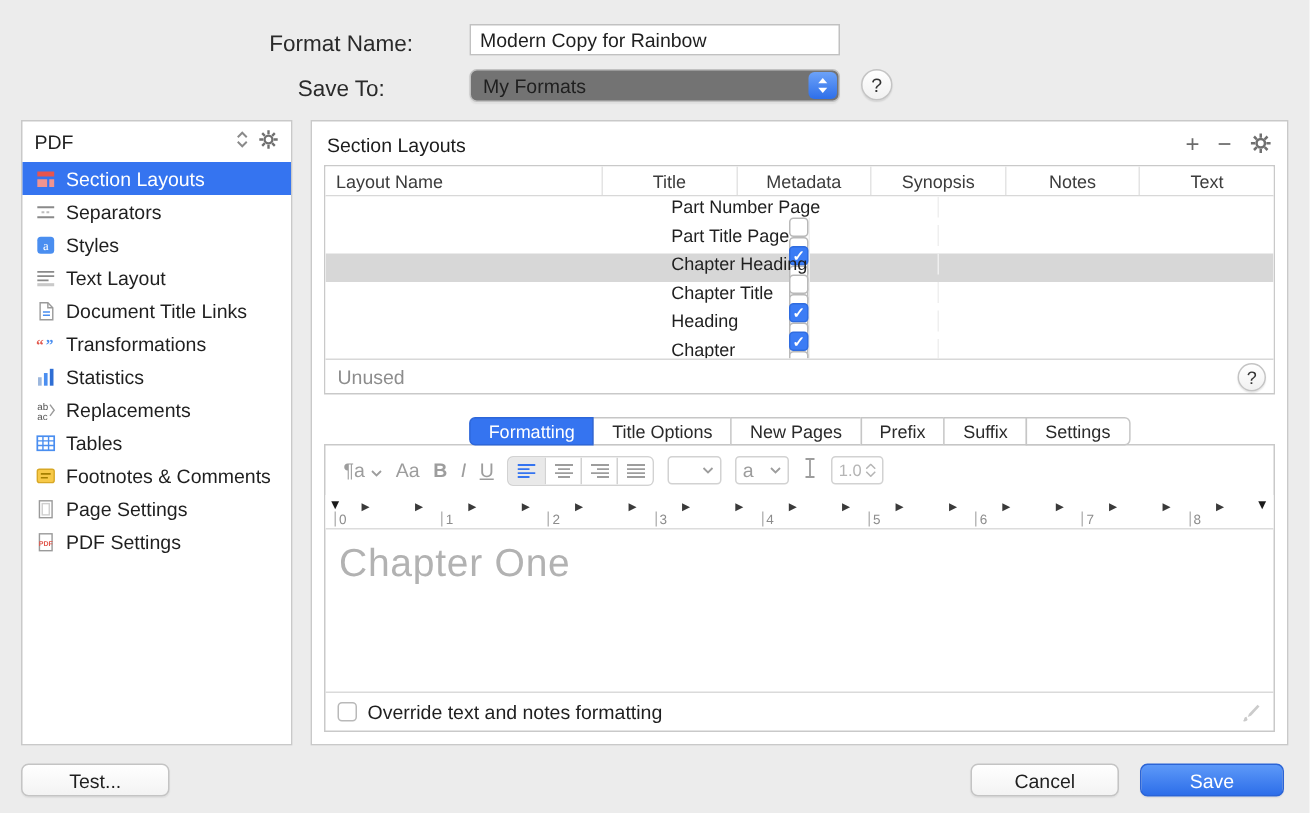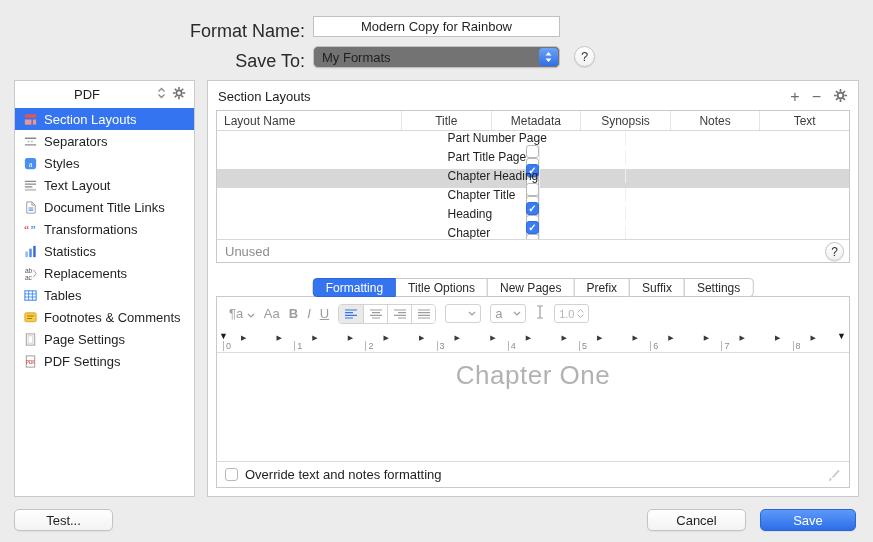--- a/index.html
+++ b/index.html
@@ -4,24 +4,24 @@
 <style>
   * { margin:0; padding:0; box-sizing:border-box; }
   html,body { width:873px; height:542px; }
   body {
     position:relative; overflow:hidden;
     background:#ececec;
     font-family:"Liberation Sans", sans-serif;
     font-size:13px; color:#1f1f1f;
     -webkit-font-smoothing:antialiased;
   }
-  .abs { position:absolute;text-align:center; }
-
-  
-  .top-label { font-size:18px; color:#2a2a2a; text-align:right; }
+  .abs { position:absolute; }
+
+  
+  .top-label { font-size:15px; color:#2a2a2a; text-align:center; }
   #fmt-label { left:150px; top:21px; width:155px; }
   #save-label { left:150px; top:51px; width:155px; }
   #fmt-input {
     left:313px; top:16px; width:247px; height:21px;
     border:1px solid #c1c1c1; background:#fff; font-size:13px;
     padding:0 6px; font-family:"Liberation Sans",sans-serif; color:#1f1f1f;
   }
   .popup {
     left:313px; top:46px; width:247px; height:22px;
     background:#737373; border:1px solid #c1c1c1; border-radius:5px;

